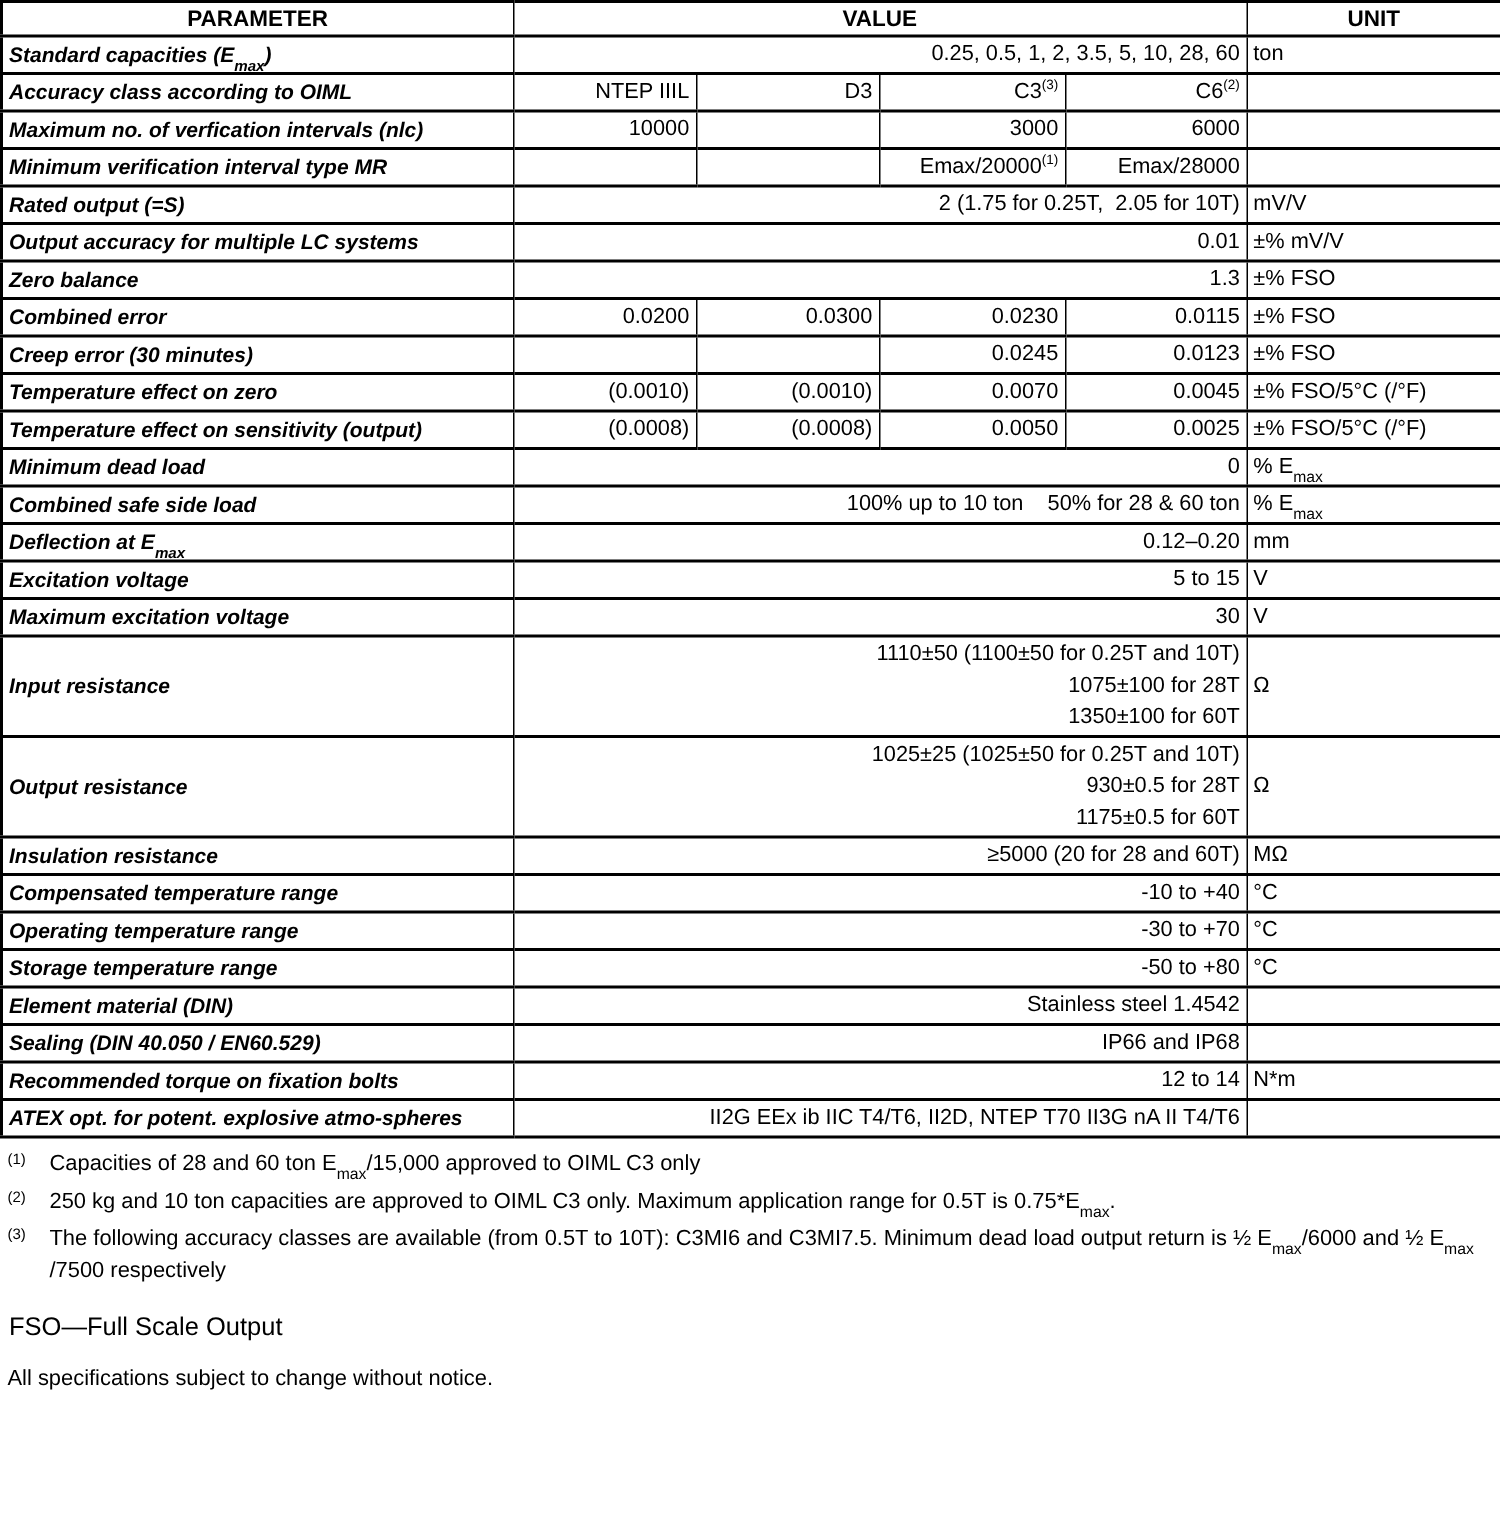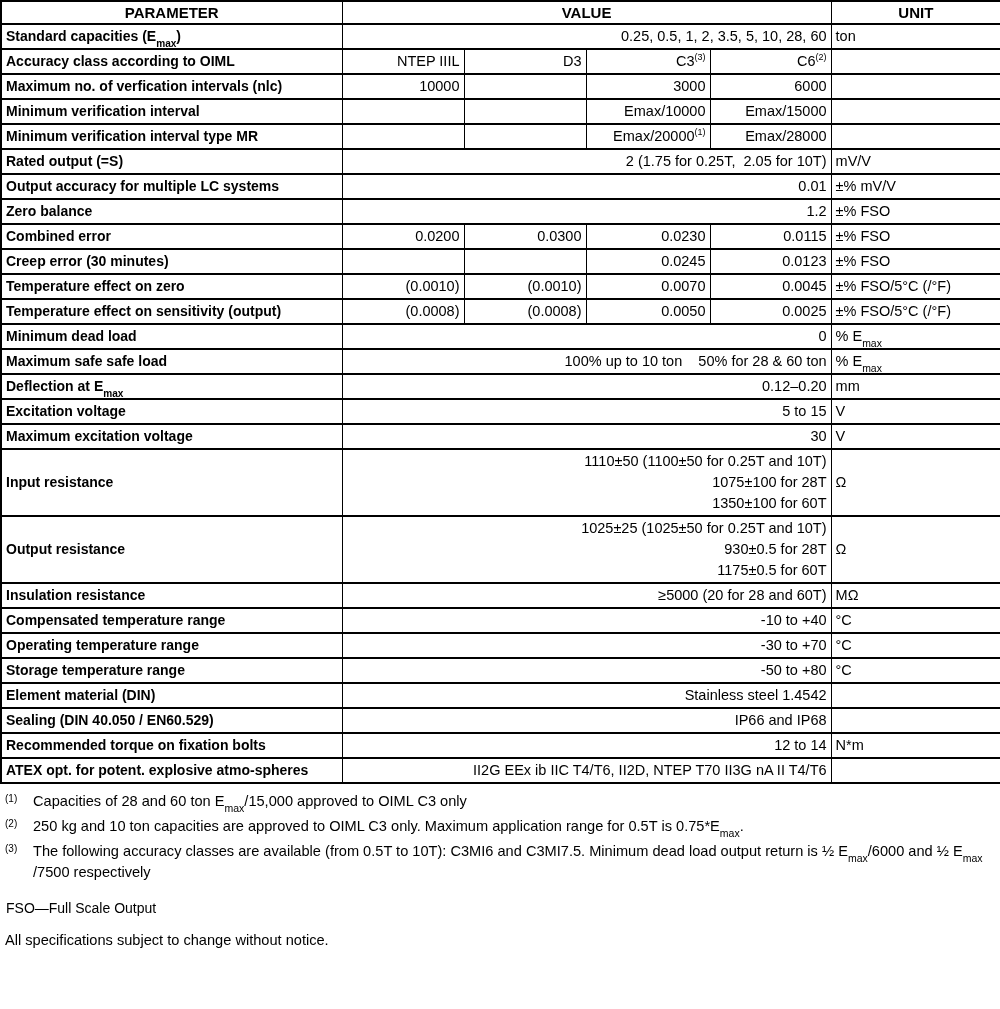--- a/index.html
+++ b/index.html
@@ -36,20 +36,21 @@
   }
   table.spec td {
     padding: 1px 4px;
     line-height: 21px;
     vertical-align: middle;
   }
   td.param {
     font-weight: bold;
     font-size: 14px;
     text-align: left;
+    font-style: italic;
   }
   td.val {
     font-size: 14.5px;
     text-align: right;
     white-space: pre-wrap;
   }
   td.unit {
     font-size: 14.5px;
     text-align: left;
   }
@@ -75,21 +76,21 @@
     margin-bottom: 4px;
   }
   .fn-marker {
     position: absolute;
     left: 0;
     top: -3px;
     font-size: 10px;
   }
   .fso-note {
     margin: 17px 0 0 6px;
-    font-size: 14px;
+    font-size: 17px;
   }
   .disclaimer {
     margin: 16px 0 17px 5px;
     font-size: 14.6px;
   }
 </style>
 </head>
 <body>
 
 <table class="spec">
@@ -124,48 +125,40 @@
       </tr>
       <tr>
         <td class="param">Maximum no. of verfication intervals (nlc)</td>
         <td class="val">10000</td>
         <td class="val"></td>
         <td class="val">3000</td>
         <td class="val">6000</td>
         <td class="unit"></td>
       </tr>
       <tr>
-        <td class="param">Minimum verification interval</td>
-        <td class="val"></td>
-        <td class="val"></td>
-        <td class="val">Emax/10000</td>
-        <td class="val">Emax/15000</td>
-        <td class="unit"></td>
-      </tr>
-      <tr>
         <td class="param">Minimum verification interval type MR</td>
         <td class="val"></td>
         <td class="val"></td>
         <td class="val">Emax/20000<sup>(1)</sup></td>
         <td class="val">Emax/28000</td>
         <td class="unit"></td>
       </tr>
       <tr>
         <td class="param">Rated output (=S)</td>
         <td colspan="4" class="val">2 (1.75 for 0.25T,  2.05 for 10T)</td>
         <td class="unit">mV/V</td>
       </tr>
       <tr>
         <td class="param">Output accuracy for multiple LC systems</td>
         <td colspan="4" class="val">0.01</td>
         <td class="unit">±% mV/V</td>
       </tr>
       <tr>
         <td class="param">Zero balance</td>
-        <td colspan="4" class="val">1.2</td>
+        <td colspan="4" class="val">1.3</td>
         <td class="unit">±% FSO</td>
       </tr>
       <tr>
         <td class="param">Combined error</td>
         <td class="val">0.0200</td>
         <td class="val">0.0300</td>
         <td class="val">0.0230</td>
         <td class="val">0.0115</td>
         <td class="unit">±% FSO</td>
       </tr>
@@ -192,21 +185,21 @@
         <td class="val">0.0050</td>
         <td class="val">0.0025</td>
         <td class="unit">±% FSO/5°C (/°F)</td>
       </tr>
       <tr>
         <td class="param">Minimum dead load</td>
         <td colspan="4" class="val">0</td>
         <td class="unit">% E<sub>max</sub></td>
       </tr>
       <tr>
-        <td class="param">Maximum safe safe load</td>
+        <td class="param">Combined safe side load</td>
         <td colspan="4" class="val">100% up to 10 ton    50% for 28 &amp; 60 ton</td>
         <td class="unit">% E<sub>max</sub></td>
       </tr>
       <tr>
         <td class="param">Deflection at E<sub>max</sub></td>
         <td colspan="4" class="val">0.12–0.20</td>
         <td class="unit">mm</td>
       </tr>
       <tr>
         <td class="param">Excitation voltage</td>

